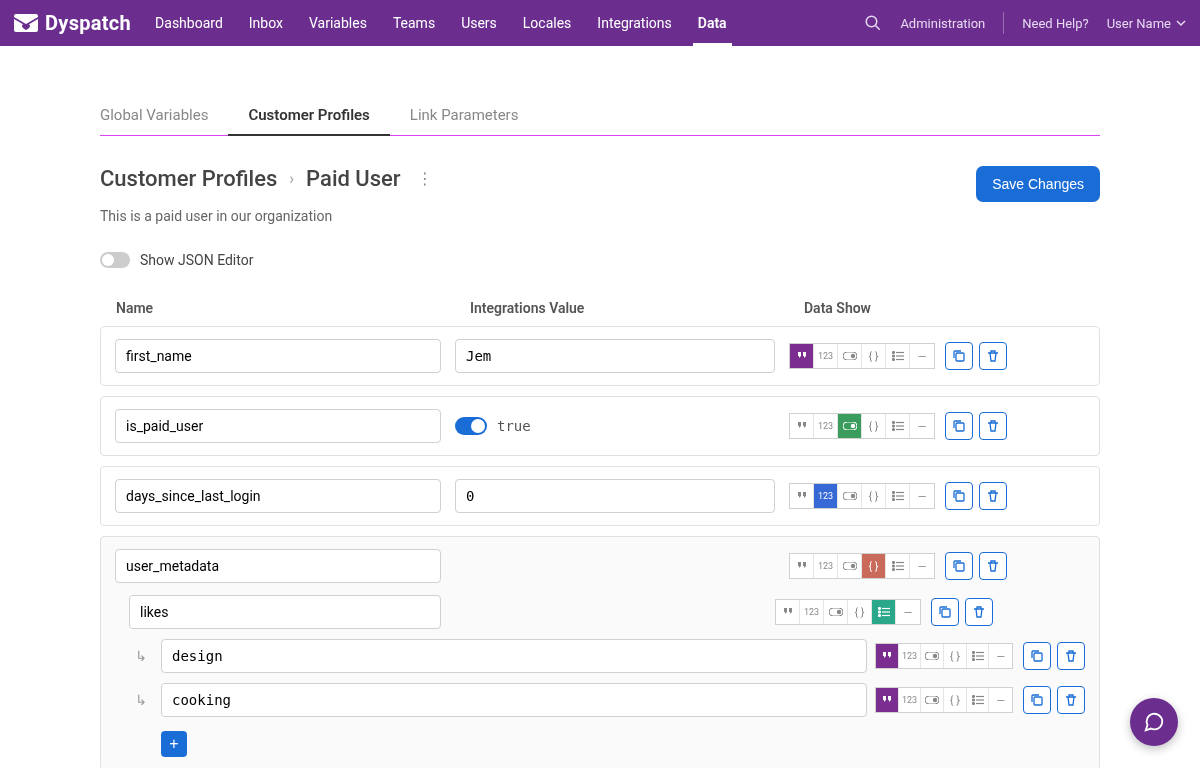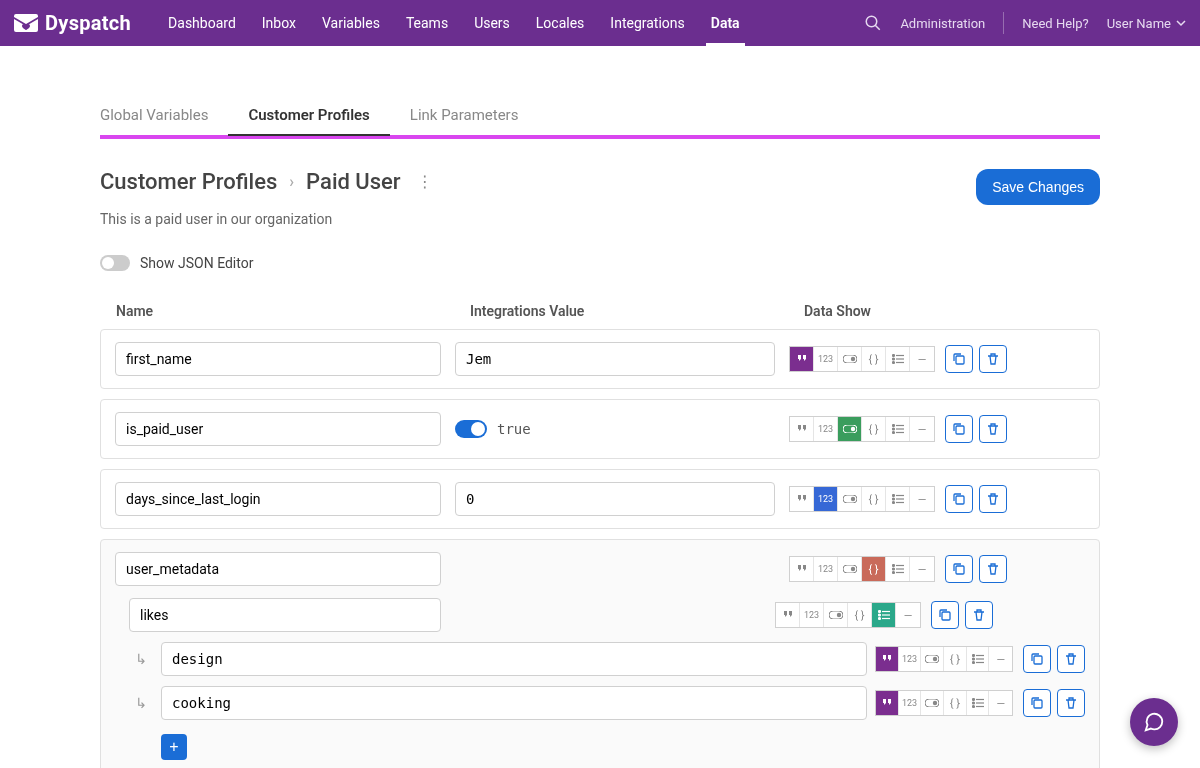--- a/index.html
+++ b/index.html
@@ -1,37 +1,37 @@
 <!DOCTYPE html>
 <html><head>
 <meta charset="utf-8">
 <style>
 * { box-sizing: border-box; margin: 0; padding: 0; }
 body { font-family: -apple-system, BlinkMacSystemFont, "Segoe UI", Roboto, sans-serif; background: #fff; color: #333; font-size: 14px; }
 .topbar { background: #6b2e8f; color: #fff; height: 46px; display: flex; align-items: center; padding: 0 14px; }
-.logo { display: flex; align-items: center; font-weight: 700; font-size: 20px; letter-spacing: 0.3px; margin-right: 24px; }
+.logo { display: flex; align-items: center; font-weight: 700; font-size: 20px; letter-spacing: 0.3px; margin-right: 11px; }
 .logo-icon { margin-right: 7px; display: inline-flex; }
 .nav { display: flex; height: 100%; align-items: stretch; }
 .nav-item { display: flex; align-items: center; padding: 0 13px; color: #ffffff; cursor: pointer; font-size: 14px; position: relative; }
 .nav-item.active { color: #fff; font-weight: 600; }
 .nav-item.active::after { content: ""; position: absolute; bottom: 0; left: 8px; right: 8px; height: 3px; background: #fff; }
 .top-spacer { flex: 1; }
 .top-right { display: flex; align-items: center; gap: 18px; font-size: 13px; }
 .top-right-item { color: #e6d9f0; cursor: pointer; display: flex; align-items: center; gap: 5px; }
 .top-divider { width: 1px; height: 22px; background: rgba(255,255,255,0.3); }
 .content { max-width: 1040px; margin: 0 auto; padding: 50px 20px 40px; }
-.tabs { display: flex; border-bottom: 4px solid #d946ef; margin-bottom: 30px; }
+.tabs { display: flex; border-bottom: 1px solid #d946ef; margin-bottom: 30px; }
 .tab { padding: 10px 20px; color: #888; cursor: pointer; font-size: 15px; }
 .tab.active { color: #333; font-weight: 600; border-bottom: 2px solid #333; margin-bottom: -1px; }
 .tab:first-child { padding-left: 0; }
 .header-row { display: flex; justify-content: space-between; align-items: flex-start; margin-bottom: 6px; }
 .breadcrumb { display: flex; align-items: center; gap: 12px; font-size: 22px; color: #444; font-weight: 500; }
 .bc-chevron { color: #aaa; font-size: 16px; }
 .bc-more { color: #888; font-size: 16px; cursor: pointer; padding: 0 4px; }
-.btn-primary { background: #1a6dd6; color: #fff; border: none; border-radius: 12px; padding: 10px 16px; font-size: 14px; cursor: pointer; }
+.btn-primary { background: #1a6dd6; color: #fff; border: none; border-radius: 7px; padding: 10px 16px; font-size: 14px; cursor: pointer; }
 .desc { color: #666; font-size: 14px; margin-bottom: 28px; }
 .toggle-row { display: flex; align-items: flex-end; gap: 10px; margin-bottom: 32px; font-size: 14px; color: #444; }
 .toggle { width: 30px; height: 16px; background: #ccc; border-radius: 10px; position: relative; cursor: pointer; }
 .toggle::after { content: ""; position: absolute; left: 2px; top: 2px; width: 12px; height: 12px; background: #fff; border-radius: 50%; }
 .col-headers { display: grid; grid-template-columns: 340px 320px 1fr; gap: 14px; padding: 0 16px 10px; font-size: 14px; font-weight: 600; color: #555; }
 .rows { display: flex; flex-direction: column; gap: 10px; }
 .row { border: 1px solid #e0e0e0; border-radius: 4px; padding: 12px 14px; display: grid; grid-template-columns: 326px 320px 1fr; gap: 14px; align-items: center; background: #fff; }
 .row.nested { background: #fafafa; display: block; padding: 12px 14px; }
 .row-top { display: grid; grid-template-columns: 326px 320px 1fr; gap: 14px; align-items: center; }
 .input { width: 100%; padding: 8px 10px; border: 1px solid #d0d0d0; border-radius: 4px; font-size: 14px; font-family: inherit; }

